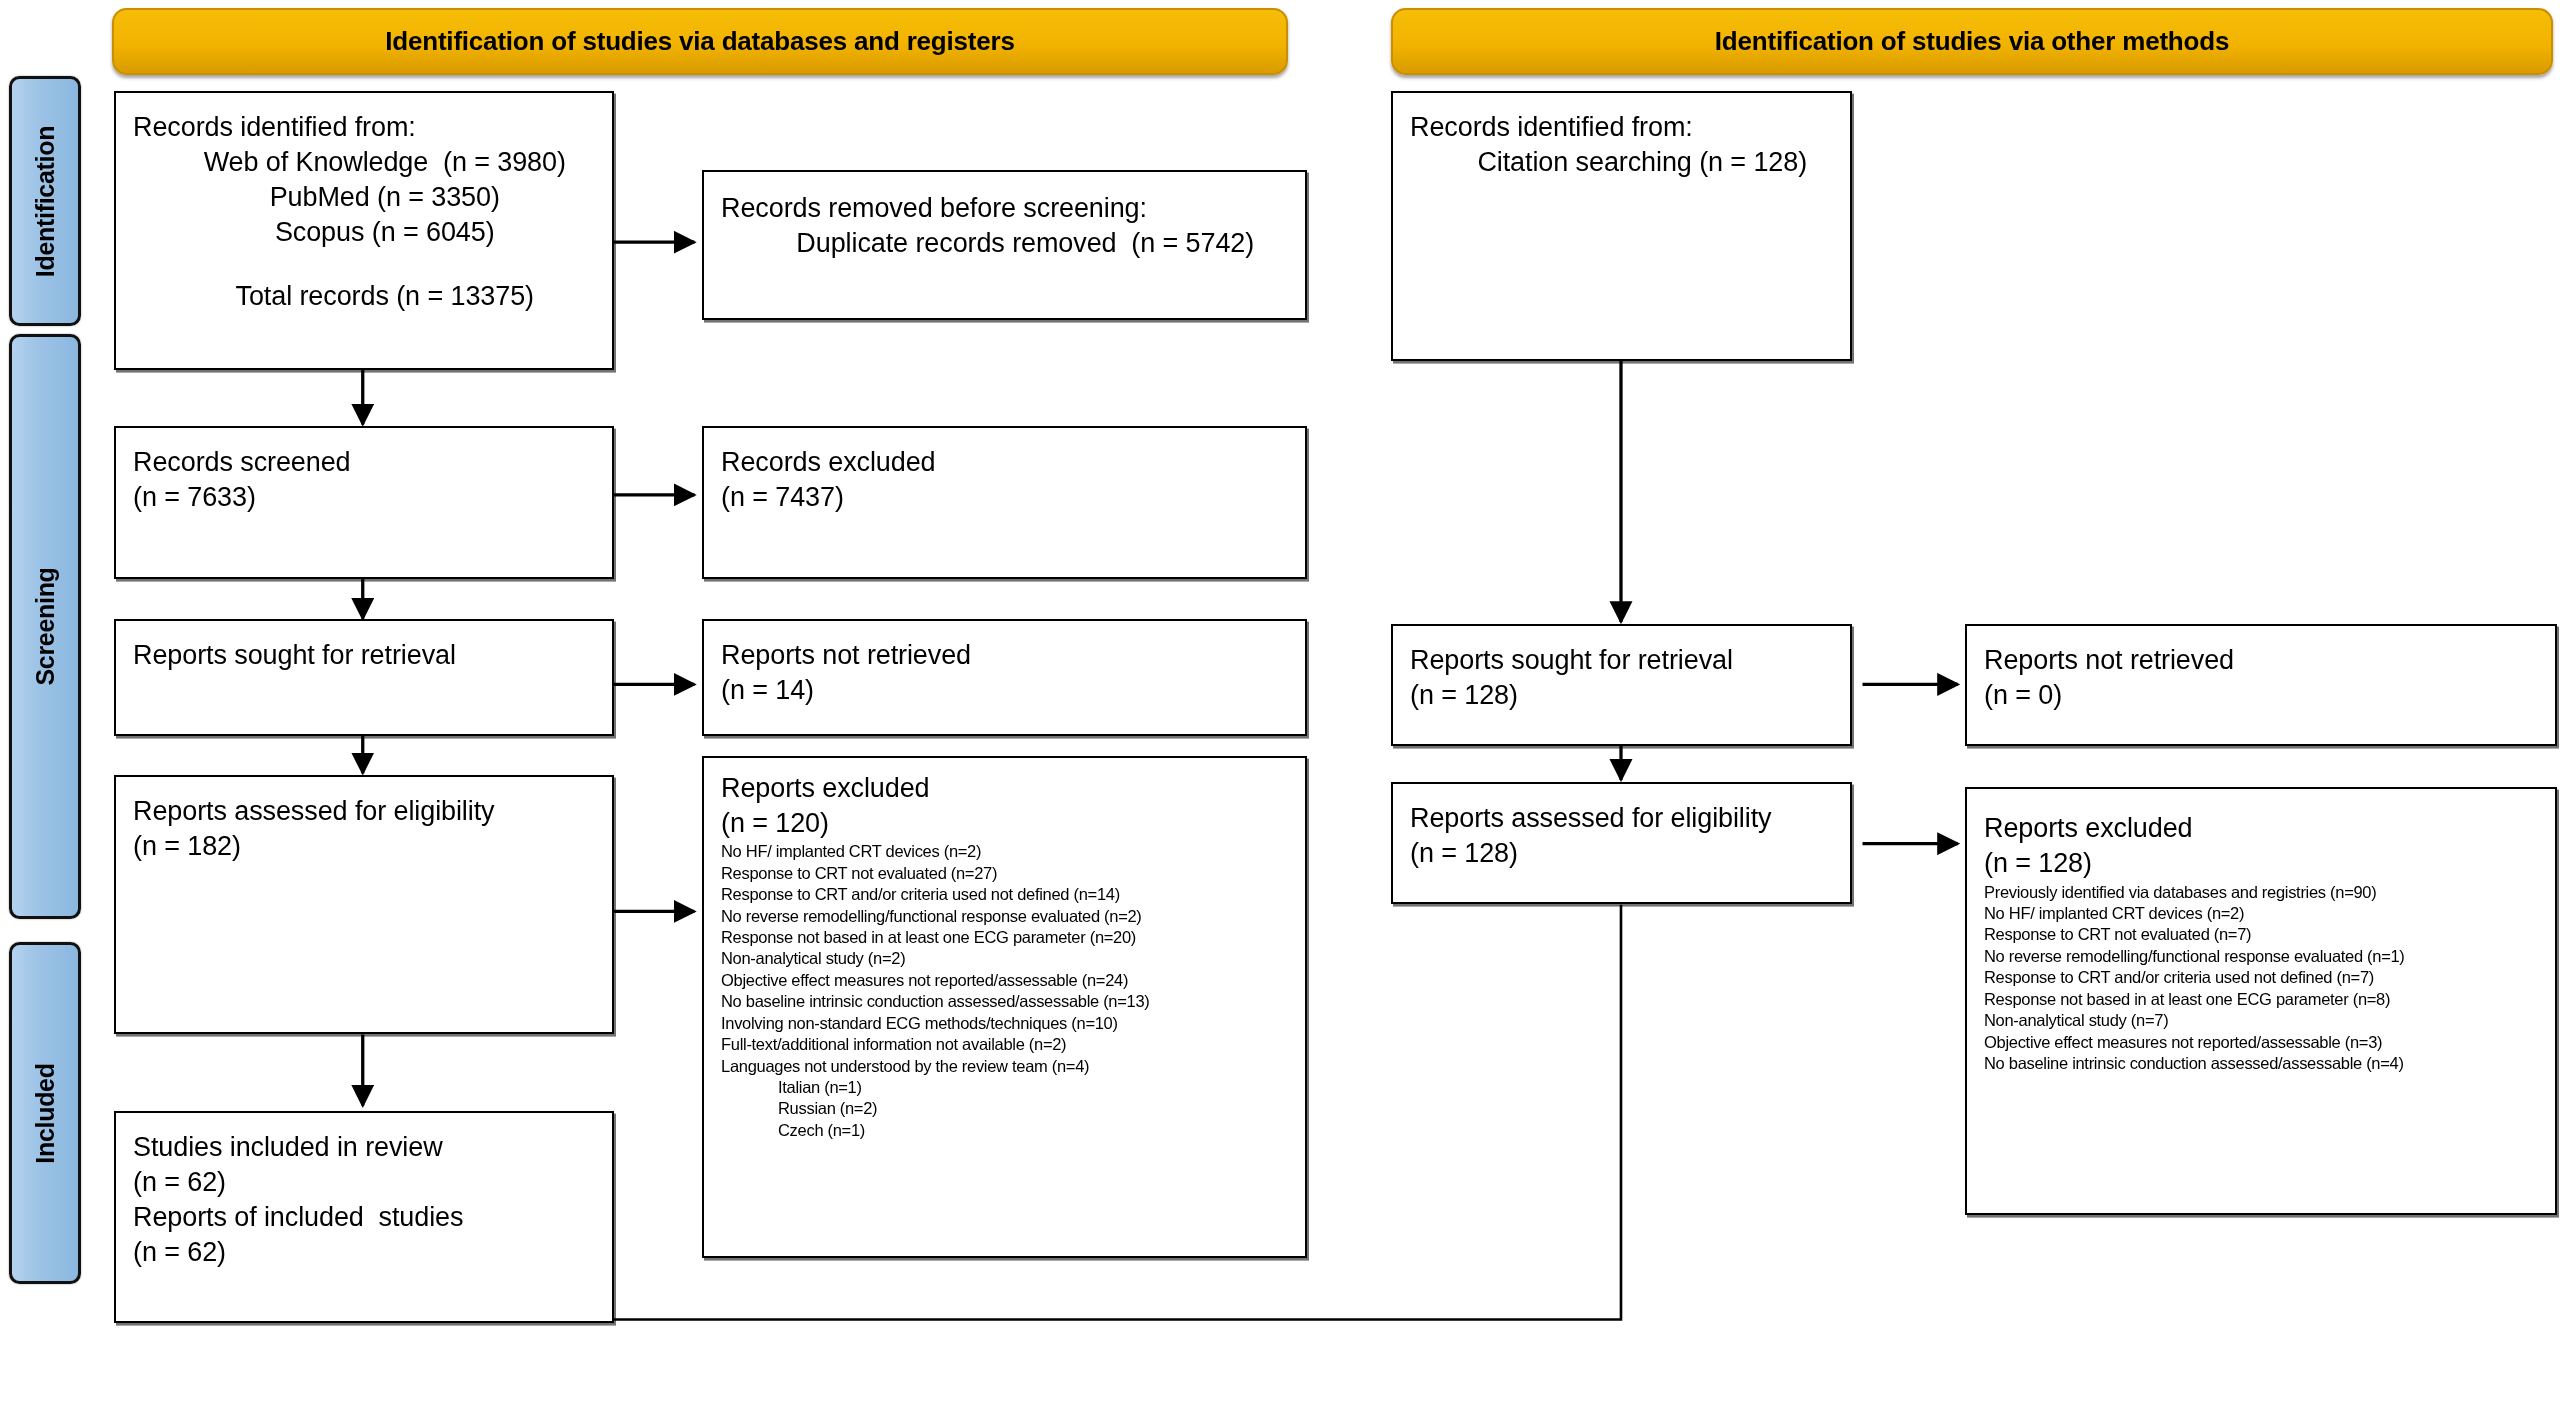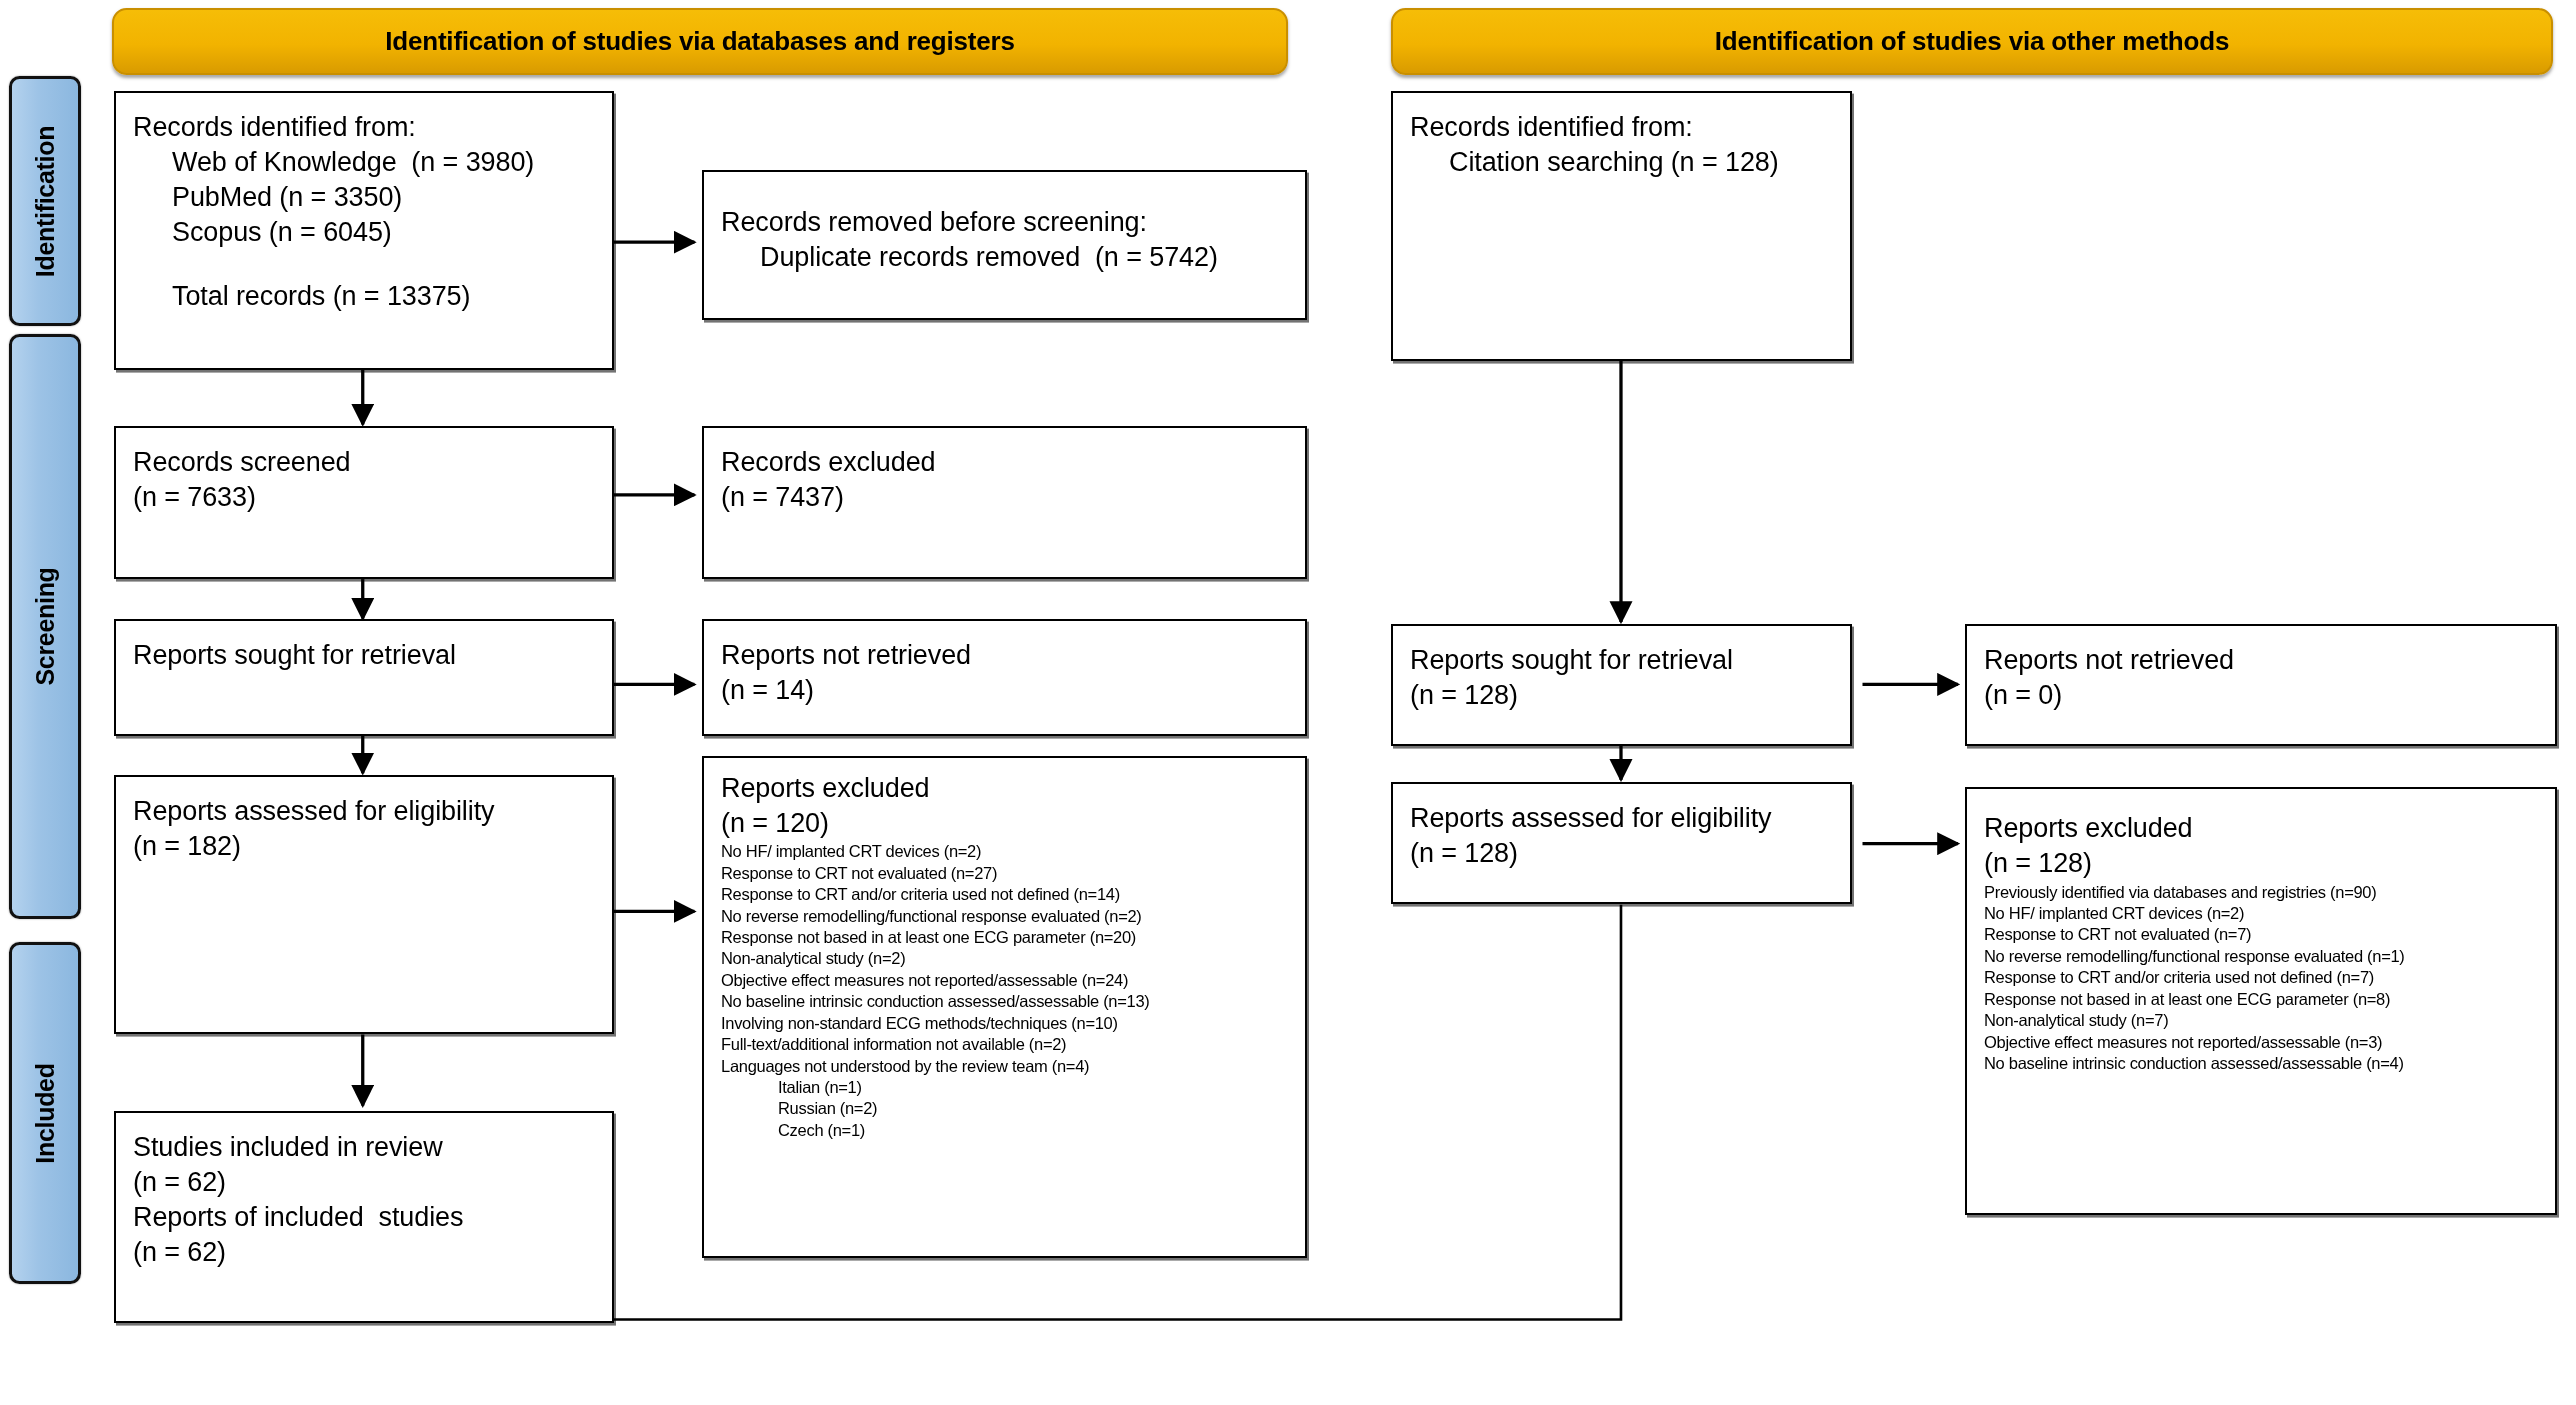--- a/index.html
+++ b/index.html
@@ -67,21 +67,21 @@
     padding: 17px 14.5px 9.2px 17px;
     overflow: hidden;
   }
   .fbox .ln {
     display: block;
     font-size: 27px;
     line-height: 1.30;
     white-space: pre;
     letter-spacing: -0.1px;
   }
-  .fbox .ln.ind1 { padding-left: 39px; }
+  .fbox .ln.ind1 { padding-left: 39px; text-align: center; }
   .fbox .ln.gap  { height: 29px; }
 
   
   .fbox .rsn {
     display: block;
     font-size: 16.5px;
     line-height: 1.30;
     white-space: pre;
     letter-spacing: -0.3px;
   }
@@ -157,21 +157,21 @@
 
   <div class="fbox" style="left:114px; top:91px; width:500px; height:279px;">
     <span class="ln">Records identified from:</span>
     <span class="ln ind1">Web of Knowledge  (n = 3980)</span>
     <span class="ln ind1">PubMed (n = 3350)</span>
     <span class="ln ind1">Scopus (n = 6045)</span>
     <span class="ln gap"></span>
     <span class="ln ind1">Total records (n = 13375)</span>
   </div>
 
-  <div class="fbox" style="left:702px; top:170px; width:605px; height:150px; padding-top:33px;">
+  <div class="fbox" style="left:702px; top:170px; width:605px; height:150px; padding-top:19px;">
     <span class="ln">Records removed before screening:</span>
     <span class="ln ind1">Duplicate records removed  (n = 5742)</span>
   </div>
 
   <div class="fbox" style="left:114px; top:426px; width:500px; height:153px;">
     <span class="ln">Records screened</span>
     <span class="ln">(n = 7633)</span>
   </div>
 
   <div class="fbox" style="left:702px; top:426px; width:605px; height:153px;">

